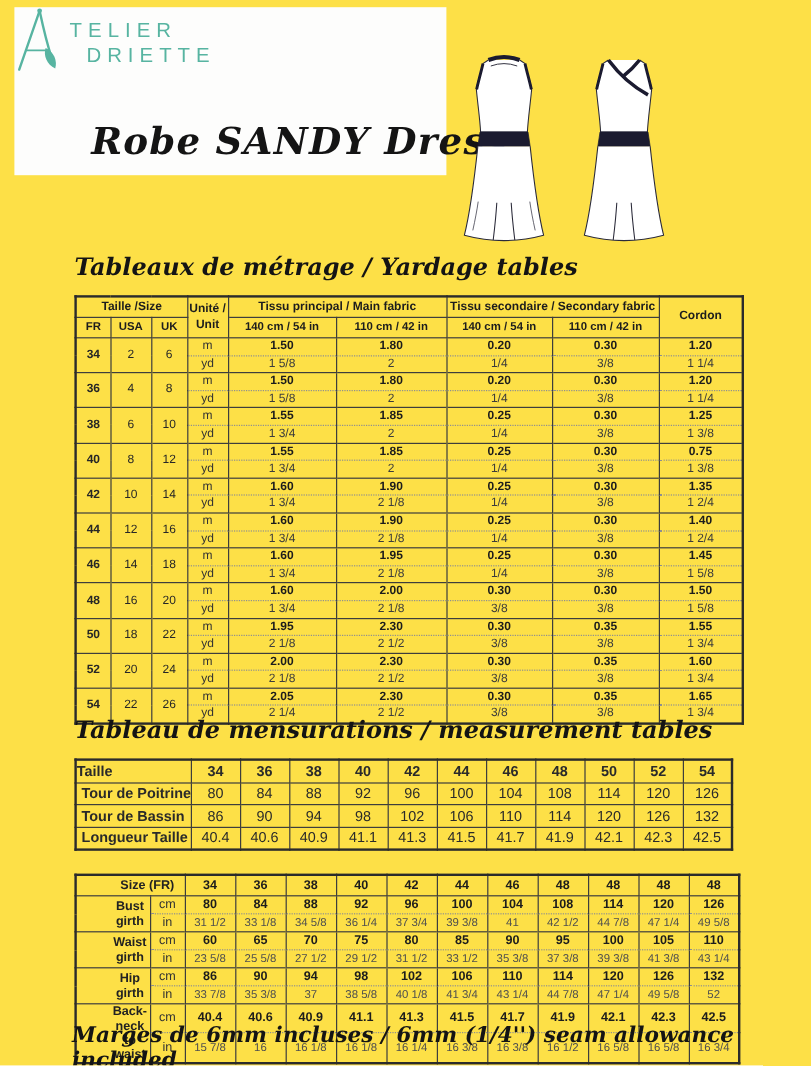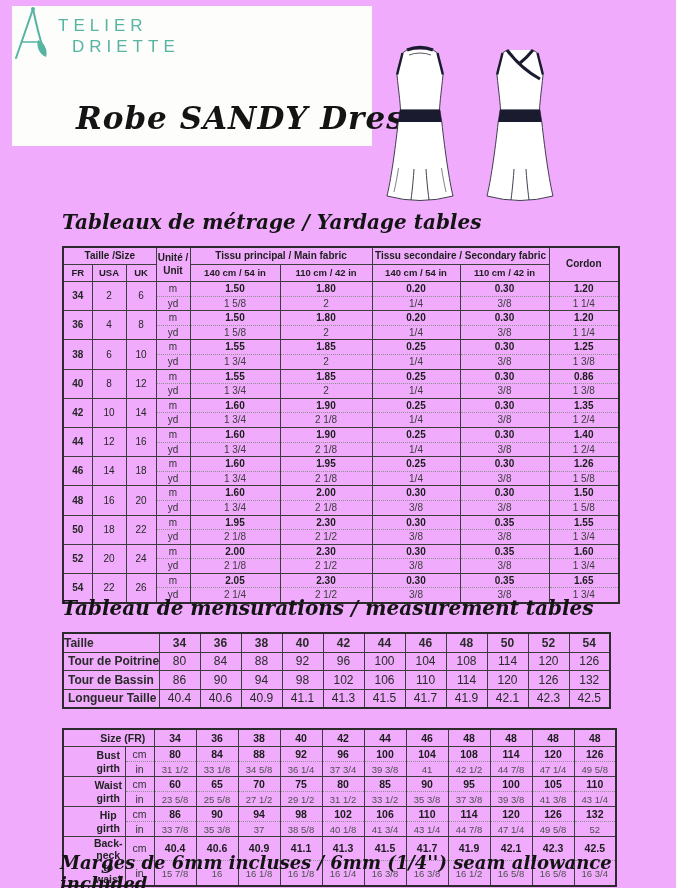--- a/index.html
+++ b/index.html
@@ -1,17 +1,17 @@
 <!DOCTYPE html>
 <html><head>
 <meta charset="utf-8">
 <style>
   html,body { margin:0; padding:0; background:#ffffff; }
   .page {
-    position:relative; width:676px; height:888px; background:#f0abfc;
+    position:relative; width:676px; height:888px; background:#fde047;
     font-family:"Liberation Sans", sans-serif; color:#262626; overflow:hidden;
   }
   
   .logo { position:absolute; left:12px; top:6px; width:360px; height:140px; background:#fdfdfc; }
   .logo-inner { display:flex; align-items:flex-start; }
   .logo-mark { width:46px; height:56px; }
   .logo-text { margin-top:9px; color:#57b4a1; letter-spacing:5px; font-size:17px; line-height:21px; font-weight:400; }
   .logo-text .l2 { margin-left:14px; }
   
   .script { font-family:"DejaVu Serif", serif; font-style:italic; font-weight:bold; color:#141414; }
@@ -201,21 +201,21 @@
         </tr>
         <tr class="m-row">
           <td class="size" rowspan="2">40</td>
           <td rowspan="2">8</td>
           <td rowspan="2">12</td>
           <td class="unit">m</td>
           <td class="val-m">1.55</td>
           <td class="val-m">1.85</td>
           <td class="val-m">0.25</td>
           <td class="val-m">0.30</td>
-          <td class="val-m">0.86</td>
+          <td class="val-m">0.75</td>
         </tr>
         <tr class="yd-row">
           <td class="unit">yd</td>
           <td class="val-yd">1 3/4</td>
           <td class="val-yd">2</td>
           <td class="val-yd">1/4</td>
           <td class="val-yd">3/8</td>
           <td class="val-yd">1 3/8</td>
         </tr>
         <tr class="m-row">
@@ -258,21 +258,21 @@
         </tr>
         <tr class="m-row">
           <td class="size" rowspan="2">46</td>
           <td rowspan="2">14</td>
           <td rowspan="2">18</td>
           <td class="unit">m</td>
           <td class="val-m">1.60</td>
           <td class="val-m">1.95</td>
           <td class="val-m">0.25</td>
           <td class="val-m">0.30</td>
-          <td class="val-m">1.26</td>
+          <td class="val-m">1.45</td>
         </tr>
         <tr class="yd-row">
           <td class="unit">yd</td>
           <td class="val-yd">1 3/4</td>
           <td class="val-yd">2 1/8</td>
           <td class="val-yd">1/4</td>
           <td class="val-yd">3/8</td>
           <td class="val-yd">1 5/8</td>
         </tr>
         <tr class="m-row">

